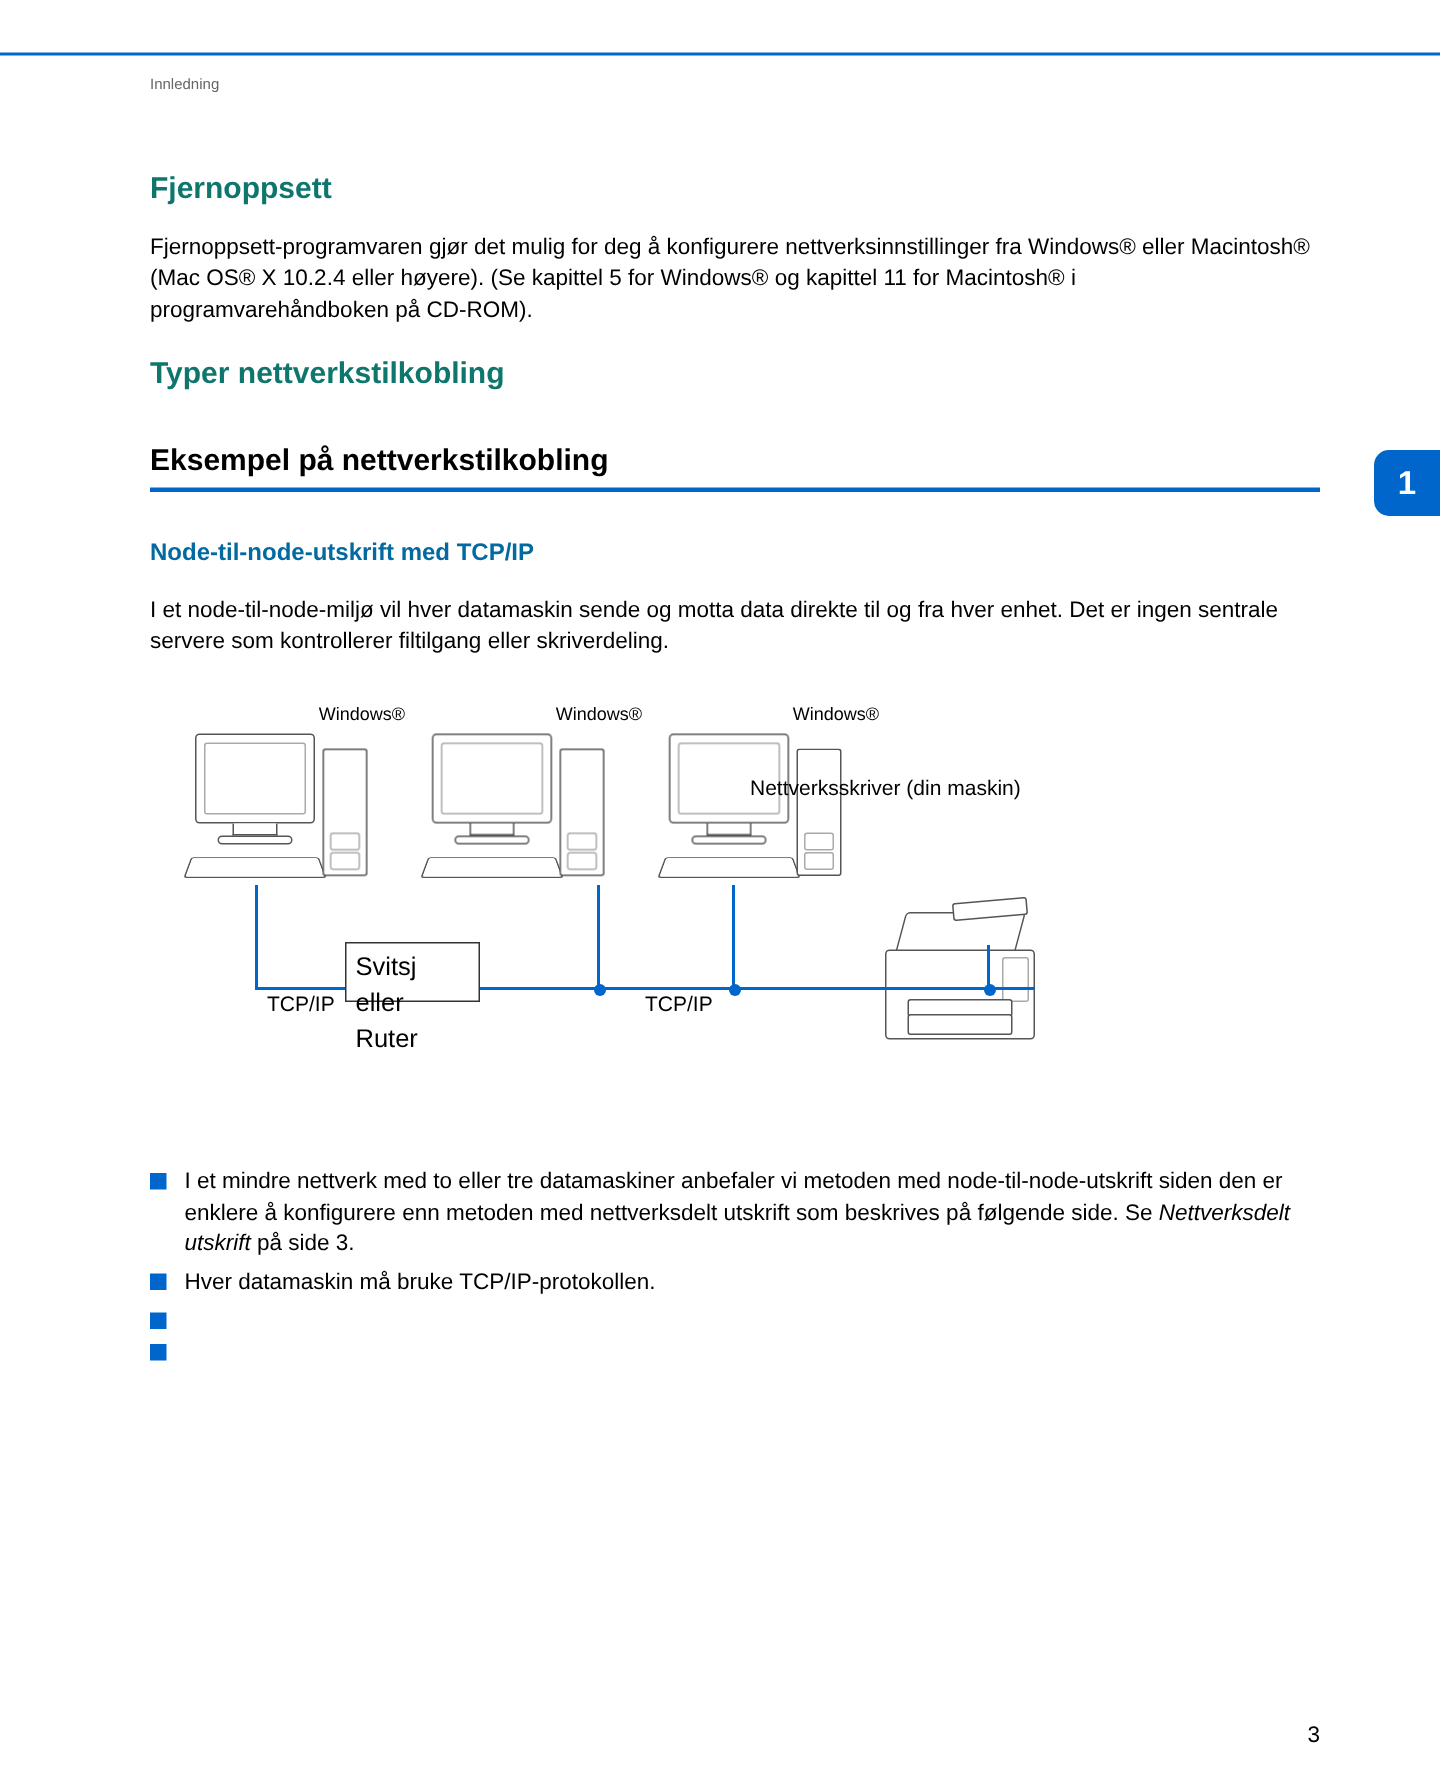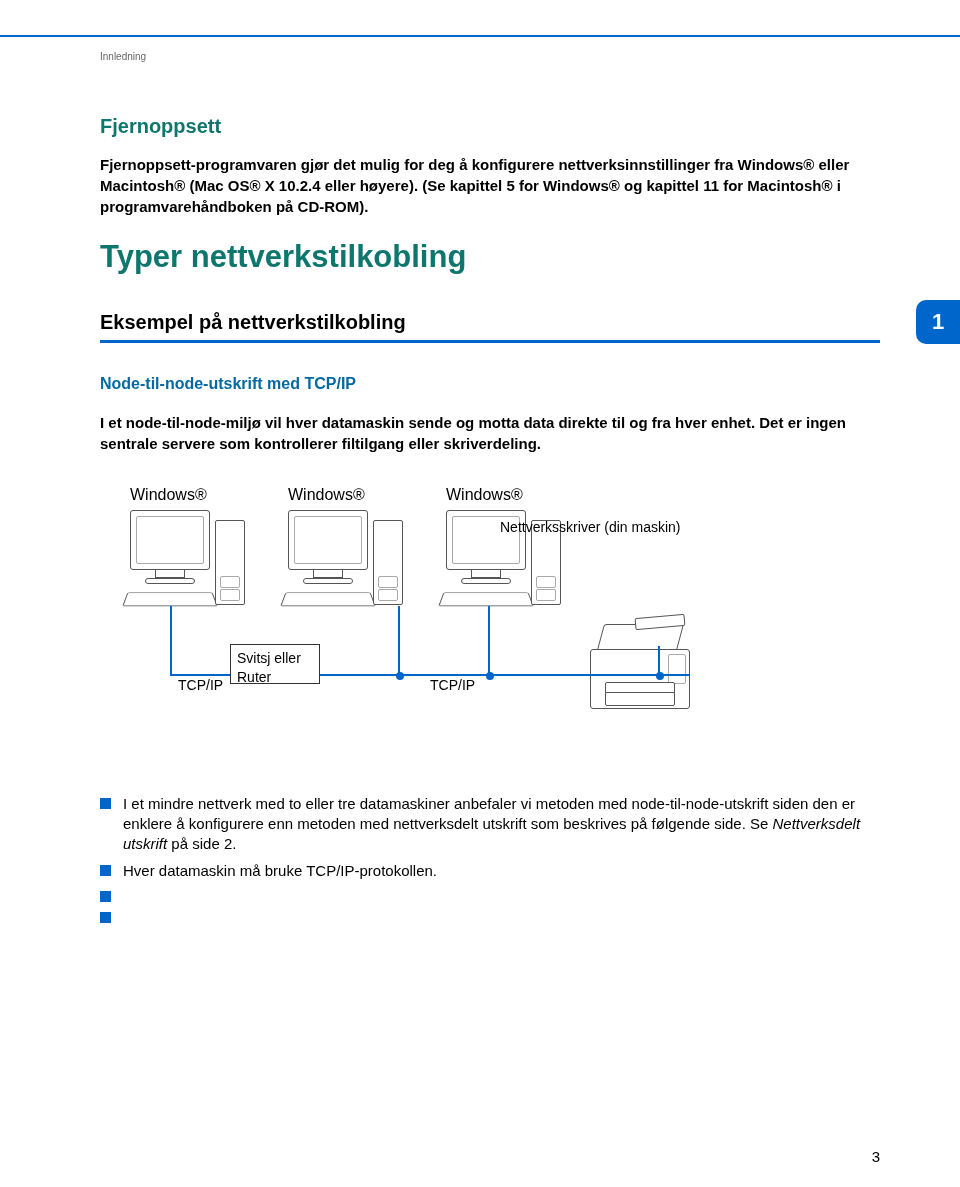--- a/index.html
+++ b/index.html
@@ -26,42 +26,41 @@
     color: #666;
     margin-bottom: 48px;
   }
   .h-blue {
     color: #0f766e;
     font-weight: bold;
     font-size: 20px;
     margin-bottom: 14px;
   }
   .h-blue.large {
-    font-size: 31px;
+    font-size: 20px;
     margin-top: 10px;
     margin-bottom: 30px;
   }
   .subsection {
     font-size: 20px;
     font-weight: bold;
     color: #000;
     border-bottom: 3px solid #0066cc;
     padding-bottom: 4px;
     margin-bottom: 30px;
   }
   .subsub {
     font-size: 16px;
     font-weight: bold;
     color: #0369a1;
     margin-bottom: 16px;
   }
   p {
     margin-bottom: 18px;
     font-size: 15px;
-    font-weight: bold;
   }
   .page-badge {
     position: absolute;
     right: 0;
     top: 300px;
     width: 44px;
     height: 44px;
     background: #0066cc;
     color: #fff;
     border-top-left-radius: 10px;
@@ -72,21 +71,21 @@
     font-size: 22px;
     font-weight: bold;
   }
   .diagram {
     margin: 30px 0 50px 30px;
     position: relative;
     width: 620px;
     height: 260px;
   }
   .pc-row { display: flex; gap: 18px; }
-  .pc-lbl { font-size: 16px; text-align: left; margin-bottom: 4px;}
+  .pc-lbl { font-size: 12px; text-align: right; margin-bottom: 4px;}
   .pc-group { width: 140px; }
   .pc {
     width: 140px; height: 110px; position: relative;
   }
   .monitor {
     width: 80px; height: 60px; border: 1.5px solid #555;
     border-radius: 3px; background:#fff; position:absolute; left:0; top:0;
   }
   .monitor::after{
     content:''; position:absolute; left:5px; top:5px; right:5px; bottom:5px;
@@ -98,21 +97,21 @@
     position:absolute; left:15px; top:68px; border-radius:3px;}
   .keyboard { width:90px; height:18px; border:1.5px solid #555; background:#fff;
     position:absolute; left:-5px; top:80px; transform:perspective(100px) rotateX(40deg);
     border-radius:2px;}
   .tower { width:30px; height:85px; border:1.5px solid #555; background:#fff;
     position:absolute; left:85px; top:10px; border-radius:2px;}
   .tower::before,.tower::after{content:'';position:absolute;left:4px;right:4px;
     height:10px;border:1px solid #aaa;border-radius:2px;}
   .tower::before{top:55px;} .tower::after{top:68px;}
 
-  .printer-label { position:absolute; left:370px; top:34px; font-size:14px;}
+  .printer-label { position:absolute; left:370px; top:48px; font-size:14px;}
   .printer { position:absolute; left:450px; top:140px; width:120px; height:90px;}
   .p-body{width:100px;height:60px;border:1.5px solid #555;background:#fff;
     position:absolute;left:10px;top:25px;border-radius:3px;}
   .p-tray1{width:70px;height:14px;border:1.5px solid #555;background:#fff;
     position:absolute;left:25px;top:68px;border-radius:2px;}
   .p-tray2{width:70px;height:12px;border:1.5px solid #555;background:#fff;
     position:absolute;left:25px;top:58px;border-radius:2px;}
   .p-panel{width:18px;height:30px;border:1px solid #aaa;background:#fff;
     position:absolute;left:88px;top:30px;border-radius:2px;}
   .p-top{width:80px;height:30px;border:1.5px solid #555;background:#fff;
@@ -120,21 +119,21 @@
   .p-lid{width:50px;height:12px;border:1.5px solid #555;background:#fff;
     position:absolute;left:55px;top:-8px;border-radius:2px;transform:rotate(-5deg);}
 
   .net-line { position:absolute; left:40px; top:190px; width:520px; height:2px;
     border-top:2px solid #0066cc;}
   .net-line::before{content:'';position:absolute;left:0;top:-70px;width:2px;height:70px;
     background:#0066cc;}
   .dot{position:absolute;width:8px;height:8px;background:#0066cc;border-radius:50%;
     top:-4px;}
   .box-router{position:absolute;left:100px;top:160px;width:90px;height:40px;
-    border:1.5px solid #333;background:#fff;font-size:14px;padding:4px 6px;}
+    border:1.5px solid #333;background:#fff;font-size:17px;padding:4px 6px;}
   .lbl-tcpip1{position:absolute;left:48px;top:192px;font-size:14px;}
   .lbl-tcpip2{position:absolute;left:300px;top:192px;font-size:14px;}
 
   .bullet-list { margin-top: 20px; }
   .bullet-item { display:flex; gap:12px; margin-bottom:6px; font-size:15px; line-height:1.35;}
   .bullet-item .sq { width:11px;height:11px;background:#0066cc;flex:0 0 11px;margin-top:4px;}
   .italic { font-style: italic; }
   .pagenum { position:absolute; right:80px; bottom:20px; font-size:15px;}
 </style>
 </head>
@@ -211,21 +210,21 @@
   </div>
   <div class="box-router">Svitsj eller Ruter</div>
   <div class="lbl-tcpip1">TCP/IP</div>
   <div class="lbl-tcpip2">TCP/IP</div>
 </div>
 
 <div class="bullet-list">
   <div class="bullet-item">
     <div class="sq"></div>
     <div>
-      <span>I et mindre nettverk med to eller tre datamaskiner anbefaler vi metoden med node-til-node-utskrift siden den er enklere å konfigurere enn metoden med nettverksdelt utskrift som beskrives på følgende side. Se </span><span class="italic">Nettverksdelt utskrift</span><span> på side 2.</span>
+      <span>I et mindre nettverk med to eller tre datamaskiner anbefaler vi metoden med node-til-node-utskrift siden den er enklere å konfigurere enn metoden med nettverksdelt utskrift som beskrives på følgende side. Se </span><span class="italic">Nettverksdelt utskrift</span><span> på side 3.</span>
     </div>
   </div>
   <div class="bullet-item">
     <div class="sq"></div>
     <div>Hver datamaskin må bruke TCP/IP-protokollen.</div>
   </div>
   <div class="bullet-item">
     <div class="sq"></div>
   </div>
   <div class="bullet-item">

